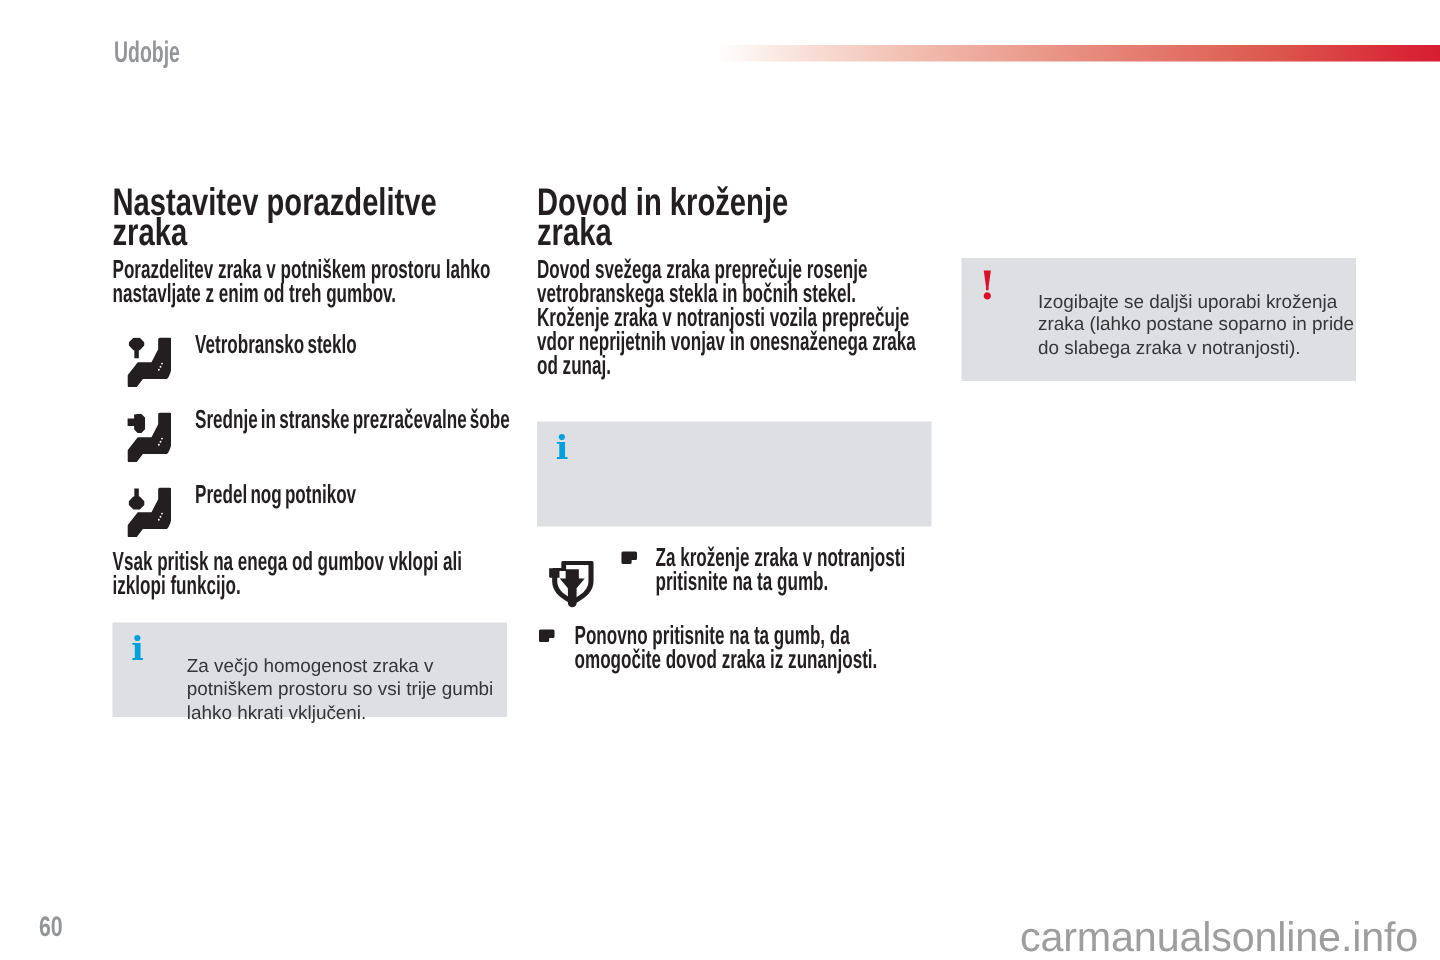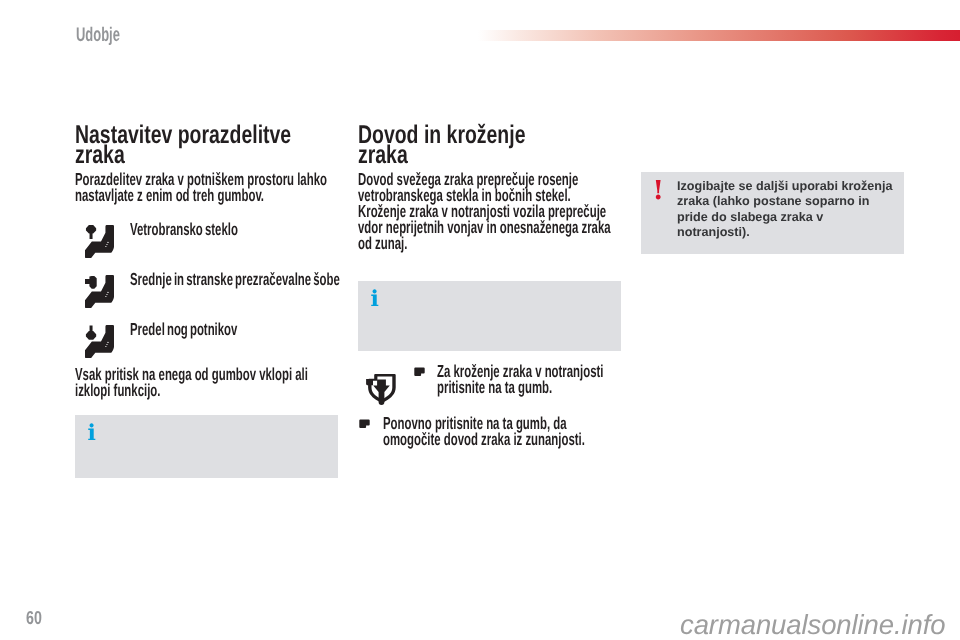--- a/index.html
+++ b/index.html
@@ -17,41 +17,41 @@
 
   
   .sec{position:absolute;margin:0;font-size:25.7px;line-height:20px;font-weight:bold;
        color:#231f20;transform:scaleX(0.757);transform-origin:left top;
        width:350px;white-space:nowrap;}
   .body{position:absolute;margin:0;font-size:17.4px;line-height:16px;font-weight:bold;color:#231f20;
         transform:scaleX(0.655);transform-origin:left top;width:402px;}
 
   
   .note{background:#dedfe2;position:absolute;}
-  .ntxt{position:absolute;margin:0;font-size:12.6px;line-height:15.2px;color:#353638;
-        font-weight:bold;}
+  .ntxt{position:absolute;margin:15px;font-size:12.6px;line-height:15.2px;color:#353638;
+        font-weight:normal;}
   .icoi{position:absolute;font-family:"DejaVu Serif",serif;font-weight:bold;font-size:22px;
         line-height:22px;color:#00a0dd;}
   .icow{position:absolute;font-family:"DejaVu Serif",serif;font-weight:bold;font-size:26px;
         line-height:26px;color:#d9112a;}
 
   
   .dlabel{position:absolute;font-size:17.4px;font-weight:bold;color:#231f20;line-height:16px;
           transform:scaleX(0.655);transform-origin:left top;white-space:nowrap;word-spacing:-1.6px;}
   .dicon{position:absolute;}
 
   
   .btxt{position:absolute;font-size:17.4px;line-height:16px;font-weight:bold;color:#231f20;
         transform:scaleX(0.655);transform-origin:left top;}
   .bmark{position:absolute;}
 
   .pagenum{position:absolute;left:26px;top:608.5px;font-size:18.8px;line-height:18.2px;font-weight:bold;color:#939598;
            transform:scaleX(0.757);transform-origin:left top;}
   .watermark{position:absolute;left:680px;top:611px;font-size:27.5px;line-height:27.5px;color:#9e9e9e;
-             letter-spacing:-0.1px;font-style:italic;}
+             letter-spacing:-0.1px;}
 </style>
 </head>
 <body>
 
 <div class="page">
 
   <div class="chapter-title">Udobje</div>
   <div class="header-bar"></div>
 
   <h2 class="sec" style="left:75px;top:125px"><span>Nastavitev porazdelitve</span><br><span>zraka</span></h2>
@@ -87,20 +87,21 @@
       <circle cx="20.9" cy="21.5" r="0.62" fill="#ffffff"></circle>
       <path d="M3.9 14.7 h4.3 l3.0 -3.1 v-2.4 l-3.0 -3.2 h-0.65 v-5.4 h-3.0 v5.4 h-0.65 l-3.0 3.2 v2.4 z"></path>
     </g>
   </svg>
   <div class="dlabel" style="left:130.2px;top:320.7px">Predel nog potnikov</div>
 
   <p class="body" style="left:75px;top:366px">Vsak pritisk na enega od gumbov vklopi ali izklopi funkcijo.</p>
 
   <div class="note" style="left:74.5px;top:415px;width:263px;height:63px">
     <div class="icoi" style="left:13px;top:7.3px">i</div>
+    <p class="ntxt" style="left:35px;top:7.2px;width:208px">Za večjo homogenost zraka v potniškem prostoru so vsi trije gumbi lahko hkrati vključeni.</p>
   </div>
 
   <h2 class="sec" style="left:358px;top:125px"><span>Dovod in kroženje</span><br><span>zraka</span></h2>
   <p class="body" style="left:358px;top:171px">Dovod svežega zraka preprečuje rosenje vetrobranskega stekla in bočnih stekel. Kroženje zraka v notranjosti vozila preprečuje vdor neprijetnih vonjav in onesnaženega zraka od zunaj.</p>
 
   <div class="note" style="left:357.5px;top:281px;width:263px;height:70px">
     <div class="icoi" style="left:13px;top:7.3px">i</div>
   </div>
 
   <svg class="dicon" style="left:365px;top:373px" width="32" height="34" viewBox="0 0 32 34">

